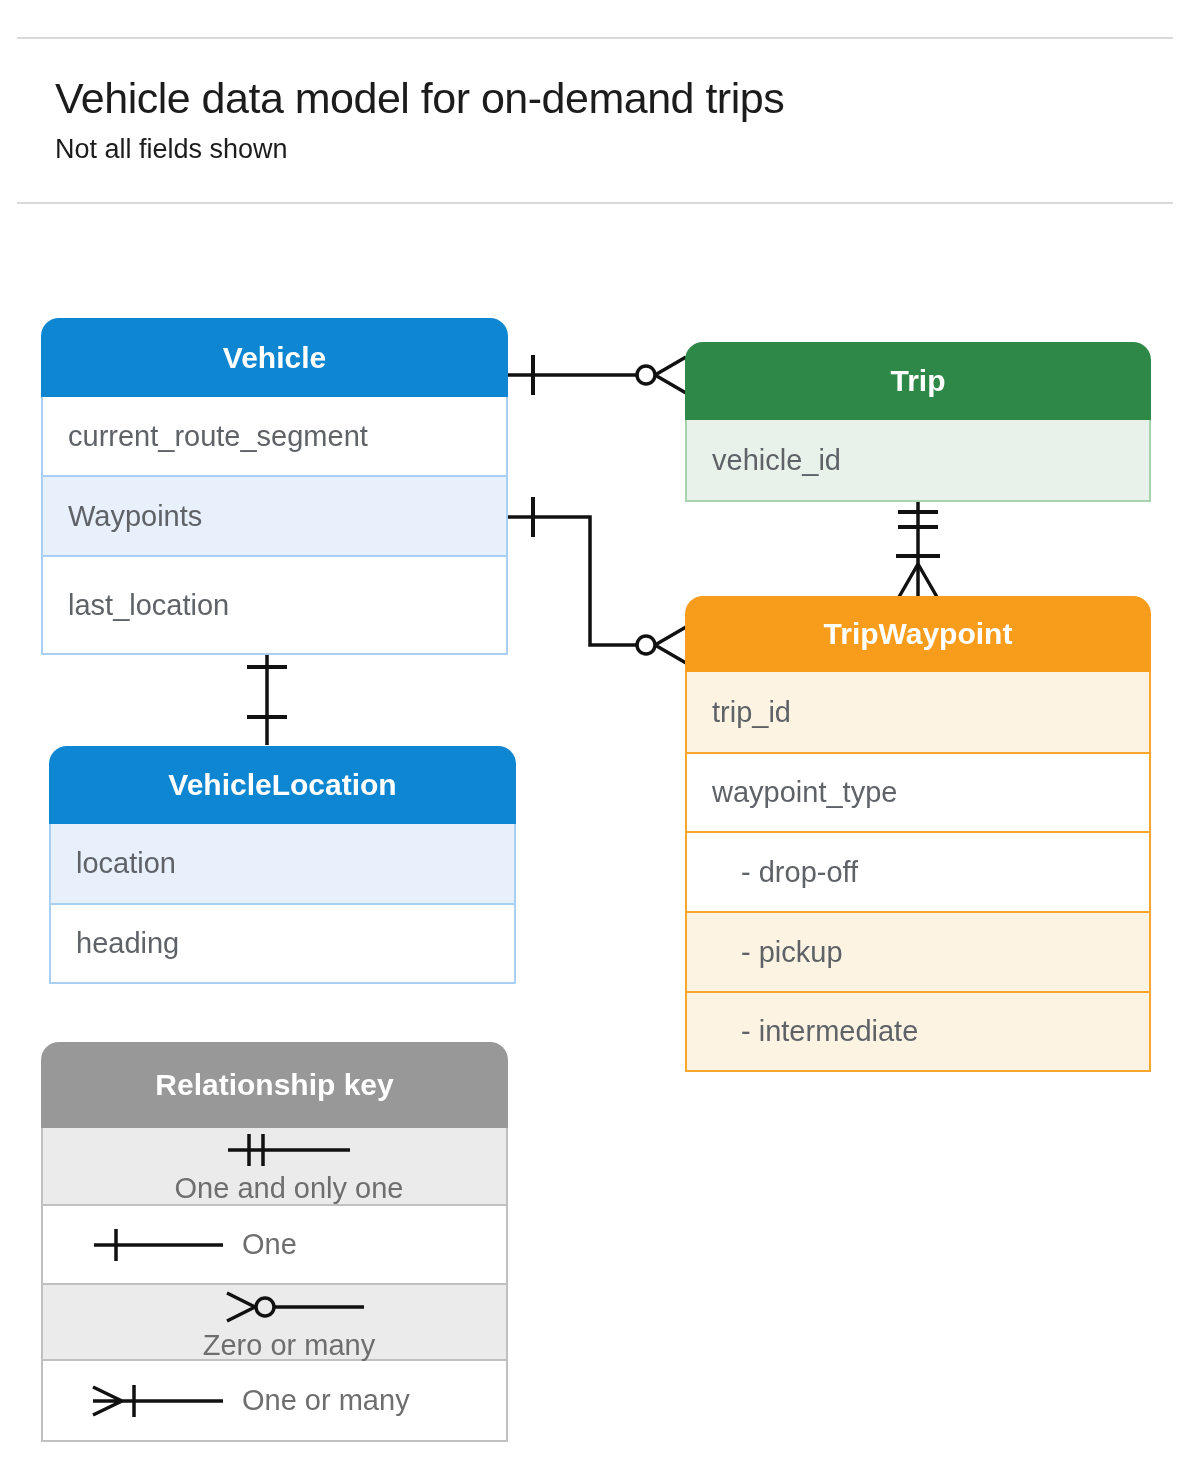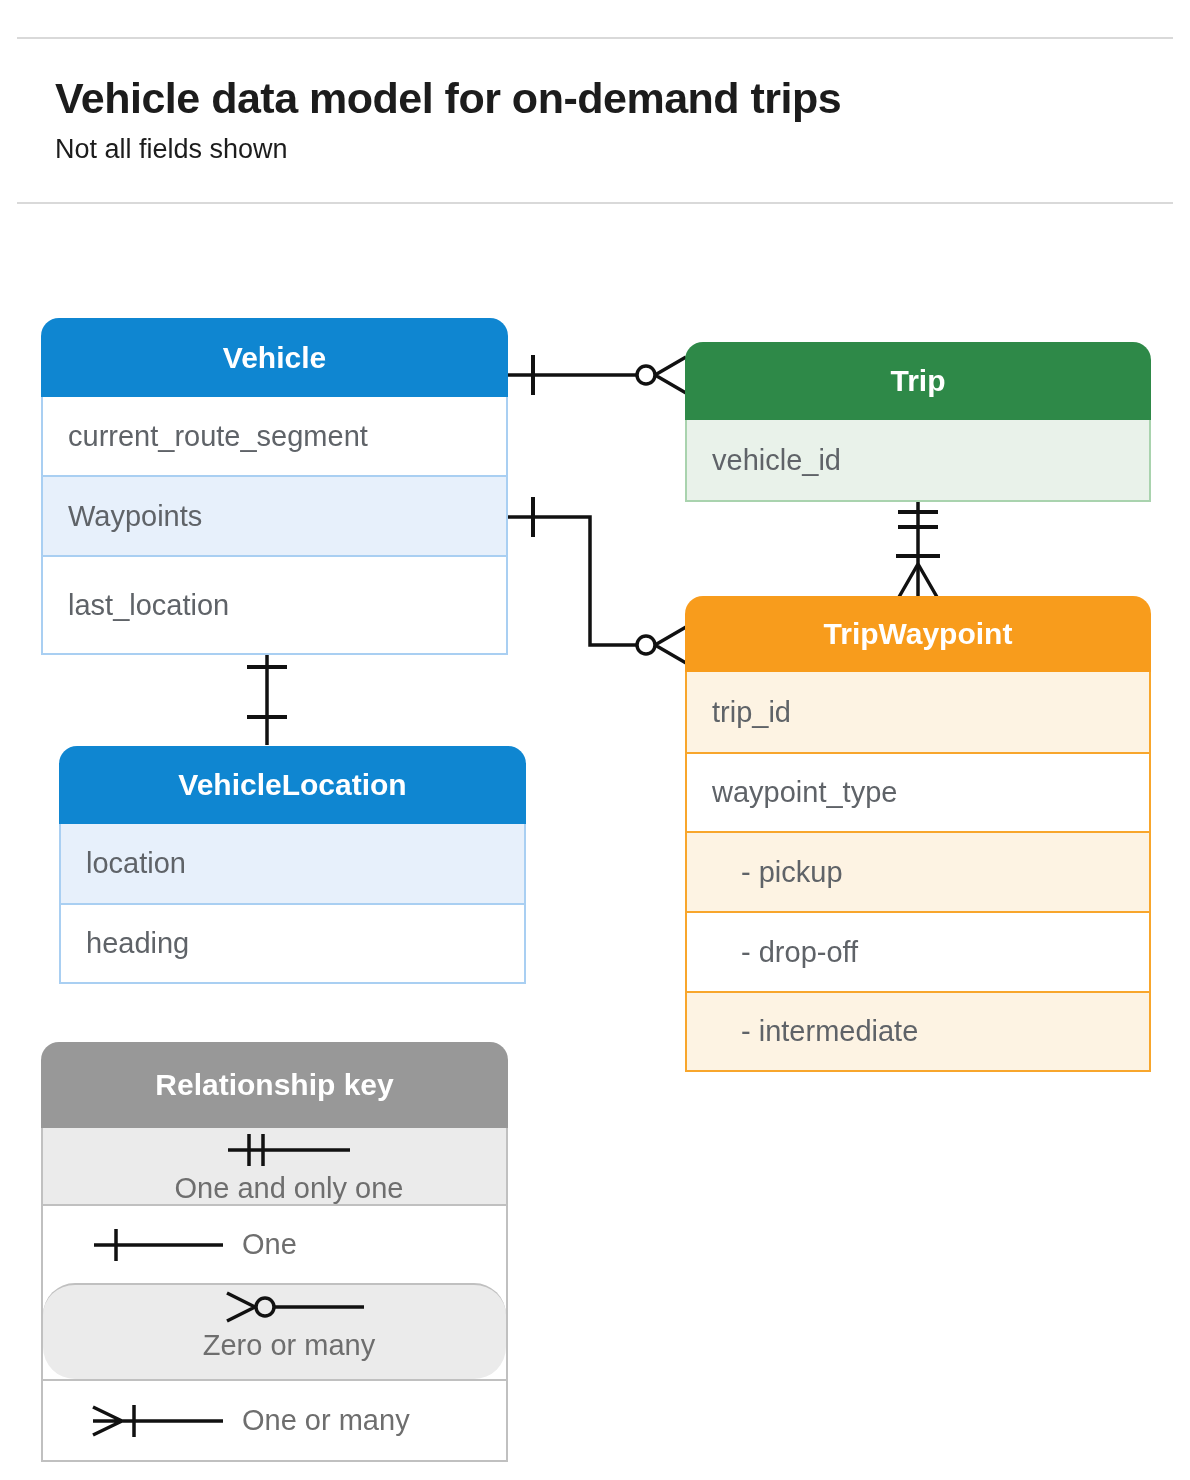--- a/index.html
+++ b/index.html
@@ -1,21 +1,21 @@
 <!DOCTYPE html>
 <html style="--c-blue: #0f86d1; --c-blue_light: #e7f0fb; --c-blue_border: #a9cff2; --c-green: #2e8948; --c-green_light: #e9f2ea; --c-green_border: #a9d3ae; --c-orange: #f89c1c; --c-orange_light: #fdf3e3; --c-orange_border: #f8a62c; --c-gray: #989898; --c-gray_light: #ebebeb; --c-gray_border: #c0c0c0; --c-line: #111111;"><head>
 <meta charset="utf-8">
 <style>
   html,body{margin:0;padding:0;background:#fff;}
   #page-root{
     position:relative;width:1190px;height:1480px;background:#fff;overflow:hidden;
     font-family:"Liberation Sans", sans-serif;
   }
   .divider{position:absolute;left:17px;width:1156px;height:2px;background:#d9d9d9;}
-  #page-title{position:absolute;left:55px;top:72px;font-size:43px;line-height:52px;font-weight:700;color:#1c1c1c;letter-spacing:-0.5px;}
+  #page-title{position:absolute;left:55px;top:72px;font-size:43px;line-height:52px;font-weight:400;color:#1c1c1c;letter-spacing:-0.5px;}
   #page-subtitle{position:absolute;left:55px;top:132px;font-size:27px;line-height:34px;color:#1c1c1c;}
 
   .entity{position:absolute;box-sizing:border-box;}
   .entity-header{
     box-sizing:border-box;display:flex;align-items:center;justify-content:center;
     border-radius:18px 18px 0 0;color:#fff;font-weight:700;font-size:30px;
   }
   .entity-body{box-sizing:border-box;border-width:0 2px 2px 2px;border-style:solid;}
   .row{
     box-sizing:border-box;display:flex;align-items:center;
@@ -121,33 +121,33 @@
 
   <div class="entity orange" style="left:685px;top:596px;width:466px;">
     <div class="entity-header" style="height:76px;">TripWaypoint</div>
     <div class="entity-body">
       <div class="row hl" style="height:80px;">
         <span>trip_id</span>
       </div>
       <div class="row" style="height:79px;">
         <span>waypoint_type</span>
       </div>
+      <div class="row indent" style="height:80px;">
+        <span>- drop-off</span>
+      </div>
       <div class="row hl indent" style="height:80px;">
         <span>- pickup</span>
-      </div>
-      <div class="row indent" style="height:80px;">
-        <span>- drop-off</span>
       </div>
       <div class="row hl indent" style="height:79px;">
         <span>- intermediate</span>
       </div>
     </div>
   </div>
 
-  <div class="entity blue" style="left:59px;top:746px;width:467px;">
+  <div class="entity blue" style="left:49px;top:746px;width:467px;">
     <div class="entity-header" style="height:78px;">VehicleLocation</div>
     <div class="entity-body">
       <div class="row hl" style="height:79px;">
         <span>location</span>
       </div>
       <div class="row" style="height:79px;">
         <span>heading</span>
       </div>
     </div>
   </div>
@@ -163,21 +163,21 @@
         <span class="legend-label">One and only one</span>
       </div>
 
       <div class="row legend-row" style="height:79px;">
         <svg class="legend-sym" width="150" height="44" viewBox="0 0 150 44">
           <path class="s" d="M6 22 H135 M28 6 V38"></path>
         </svg>
         <span class="legend-label">One</span>
       </div>
 
-      <div class="row hl legend-row" style="height:96px;border-radius:32px;">
+      <div class="row hl legend-row" style="height:76px;">
         <svg class="legend-sym" width="150" height="44" viewBox="0 0 150 44">
           <path class="s" d="M5 8 L33 22 M5 36 L33 22"></path>
           <circle class="s" cx="43" cy="22" r="9"></circle>
           <path class="s" d="M52 22 H142"></path>
         </svg>
         <span class="legend-label">Zero or many</span>
       </div>
 
       <div class="row legend-row" style="height:81px;">
         <svg class="legend-sym" width="150" height="44" viewBox="0 0 150 44">

